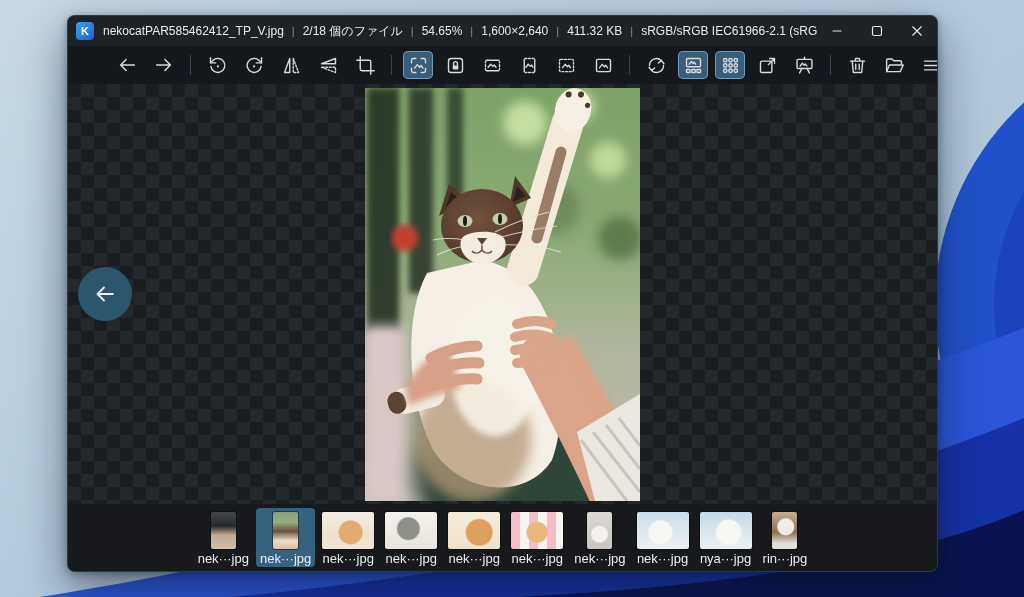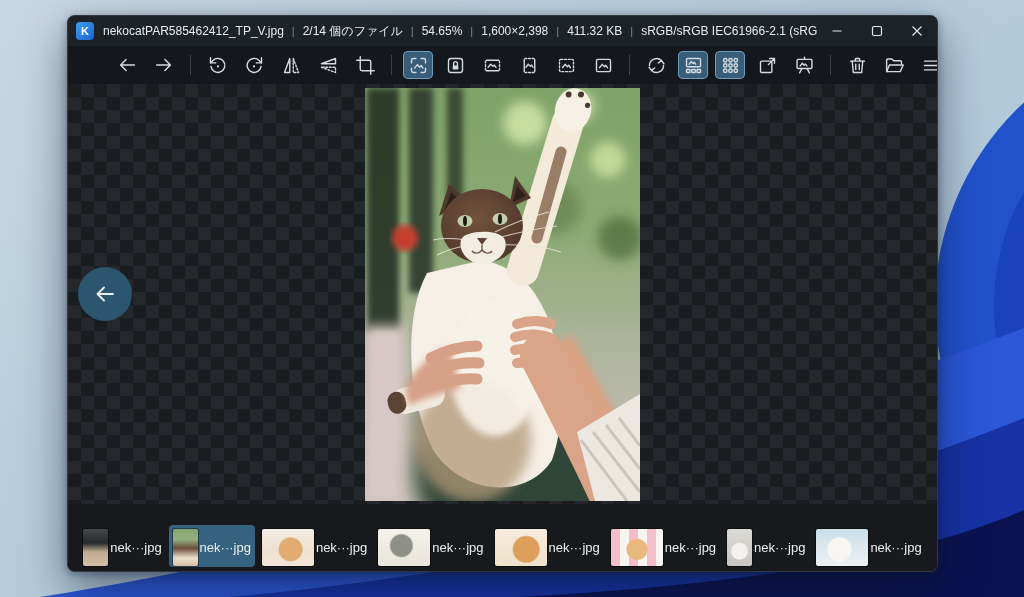--- a/index.html
+++ b/index.html
@@ -49,21 +49,21 @@
     display:flex; align-items:center; justify-content:center; overflow:hidden; }
   .photo { width:275px; height:413px; flex:0 0 auto; overflow:hidden; cursor:pointer; }
   .photo svg { display:block; }
   .nav-left { position:absolute; left:10px; top:50%; transform:translateY(-50%);
     width:54px; height:54px; border-radius:50%; border:none; cursor:pointer;
     background:rgba(45,88,115,.95); display:flex; align-items:center; justify-content:center; }
 
   
   .thumbbar { height:67px; background:#17191c; flex:0 0 auto;
     display:flex; align-items:flex-end; justify-content:center; gap:3px; padding-bottom:4px; }
-  .thumb-item { display:flex; flex-direction:row; align-items:center; gap:2px;
+  .thumb-item { display:flex; flex-direction:column; align-items:center; gap:2px;
     padding:4px 4px 1px; border-radius:4px; cursor:pointer; }
   .thumb-item.selected { background:#35637f; }
   .thumb-label { font-size:13px; color:#eceef0; white-space:nowrap; line-height:15px; }
   .thumb-img { height:37px; border-radius:2px; box-shadow:0 0 0 1px rgba(0,0,0,.4); }
   .t-p { width:25px; } .t-l { width:52px; }
   .t1 { background:linear-gradient(180deg,#43484a 0%,#25292c 38%,#c0aa90 62%,#d2c0a8 100%); }
   .t2 { background:linear-gradient(180deg,#86a470 0%,#93b07e 28%,#6d4e3b 52%,#ecdfca 78%,#dcbda4 100%); }
   .t3 { background:radial-gradient(circle at 55% 55%, #e2ab72 0 32%, transparent 36%),
         linear-gradient(180deg,#f3ede5 0%,#eee0cf 60%,#f1e7d9 100%); }
   .t4 { background:radial-gradient(circle at 45% 45%, #8d8f88 0 30%, transparent 35%),
@@ -106,25 +106,25 @@
   </g>
 </svg>
 
 <div class="window">
 
   <div class="titlebar">
     <div class="app-icon">K</div>
     <div class="title-text">
       <span>nekocatPAR585462412_TP_V.jpg</span>
       <span class="sep">|</span>
-      <span>2/14 個のファイル</span>
+      <span>2/18 個のファイル</span>
       <span class="sep">|</span>
       <span>54.65%</span>
       <span class="sep">|</span>
-      <span>1,600×2,398</span>
+      <span>1,600×2,640</span>
       <span class="sep">|</span>
       <span>411.32 KB</span>
       <span class="sep">|</span>
       <span>sRGB/sRGB IEC61966-2.1 (sRGB)</span>
 
     </div>
     <div class="win-controls">
       <button class="win-btn">
         <svg width="12" height="12" viewBox="0 0 12 12">
             <path d="M1.5 6h9" stroke="#e6e9eb" stroke-width="1.2"></path>
@@ -443,15 +443,23 @@
       <div class="thumb-label">nek···jpg</div>
     </div>
     <div class="thumb-item">
       <div class="thumb-img t-p t7"></div>
       <div class="thumb-label">nek···jpg</div>
     </div>
     <div class="thumb-item">
       <div class="thumb-img t-l t8"></div>
       <div class="thumb-label">nek···jpg</div>
     </div>
+    <div class="thumb-item">
+      <div class="thumb-img t-l t9"></div>
+      <div class="thumb-label">nya···jpg</div>
+    </div>
+    <div class="thumb-item">
+      <div class="thumb-img t-p t10"></div>
+      <div class="thumb-label">rin···jpg</div>
+    </div>
   </div>
 
 </div>
 
 </body></html>

